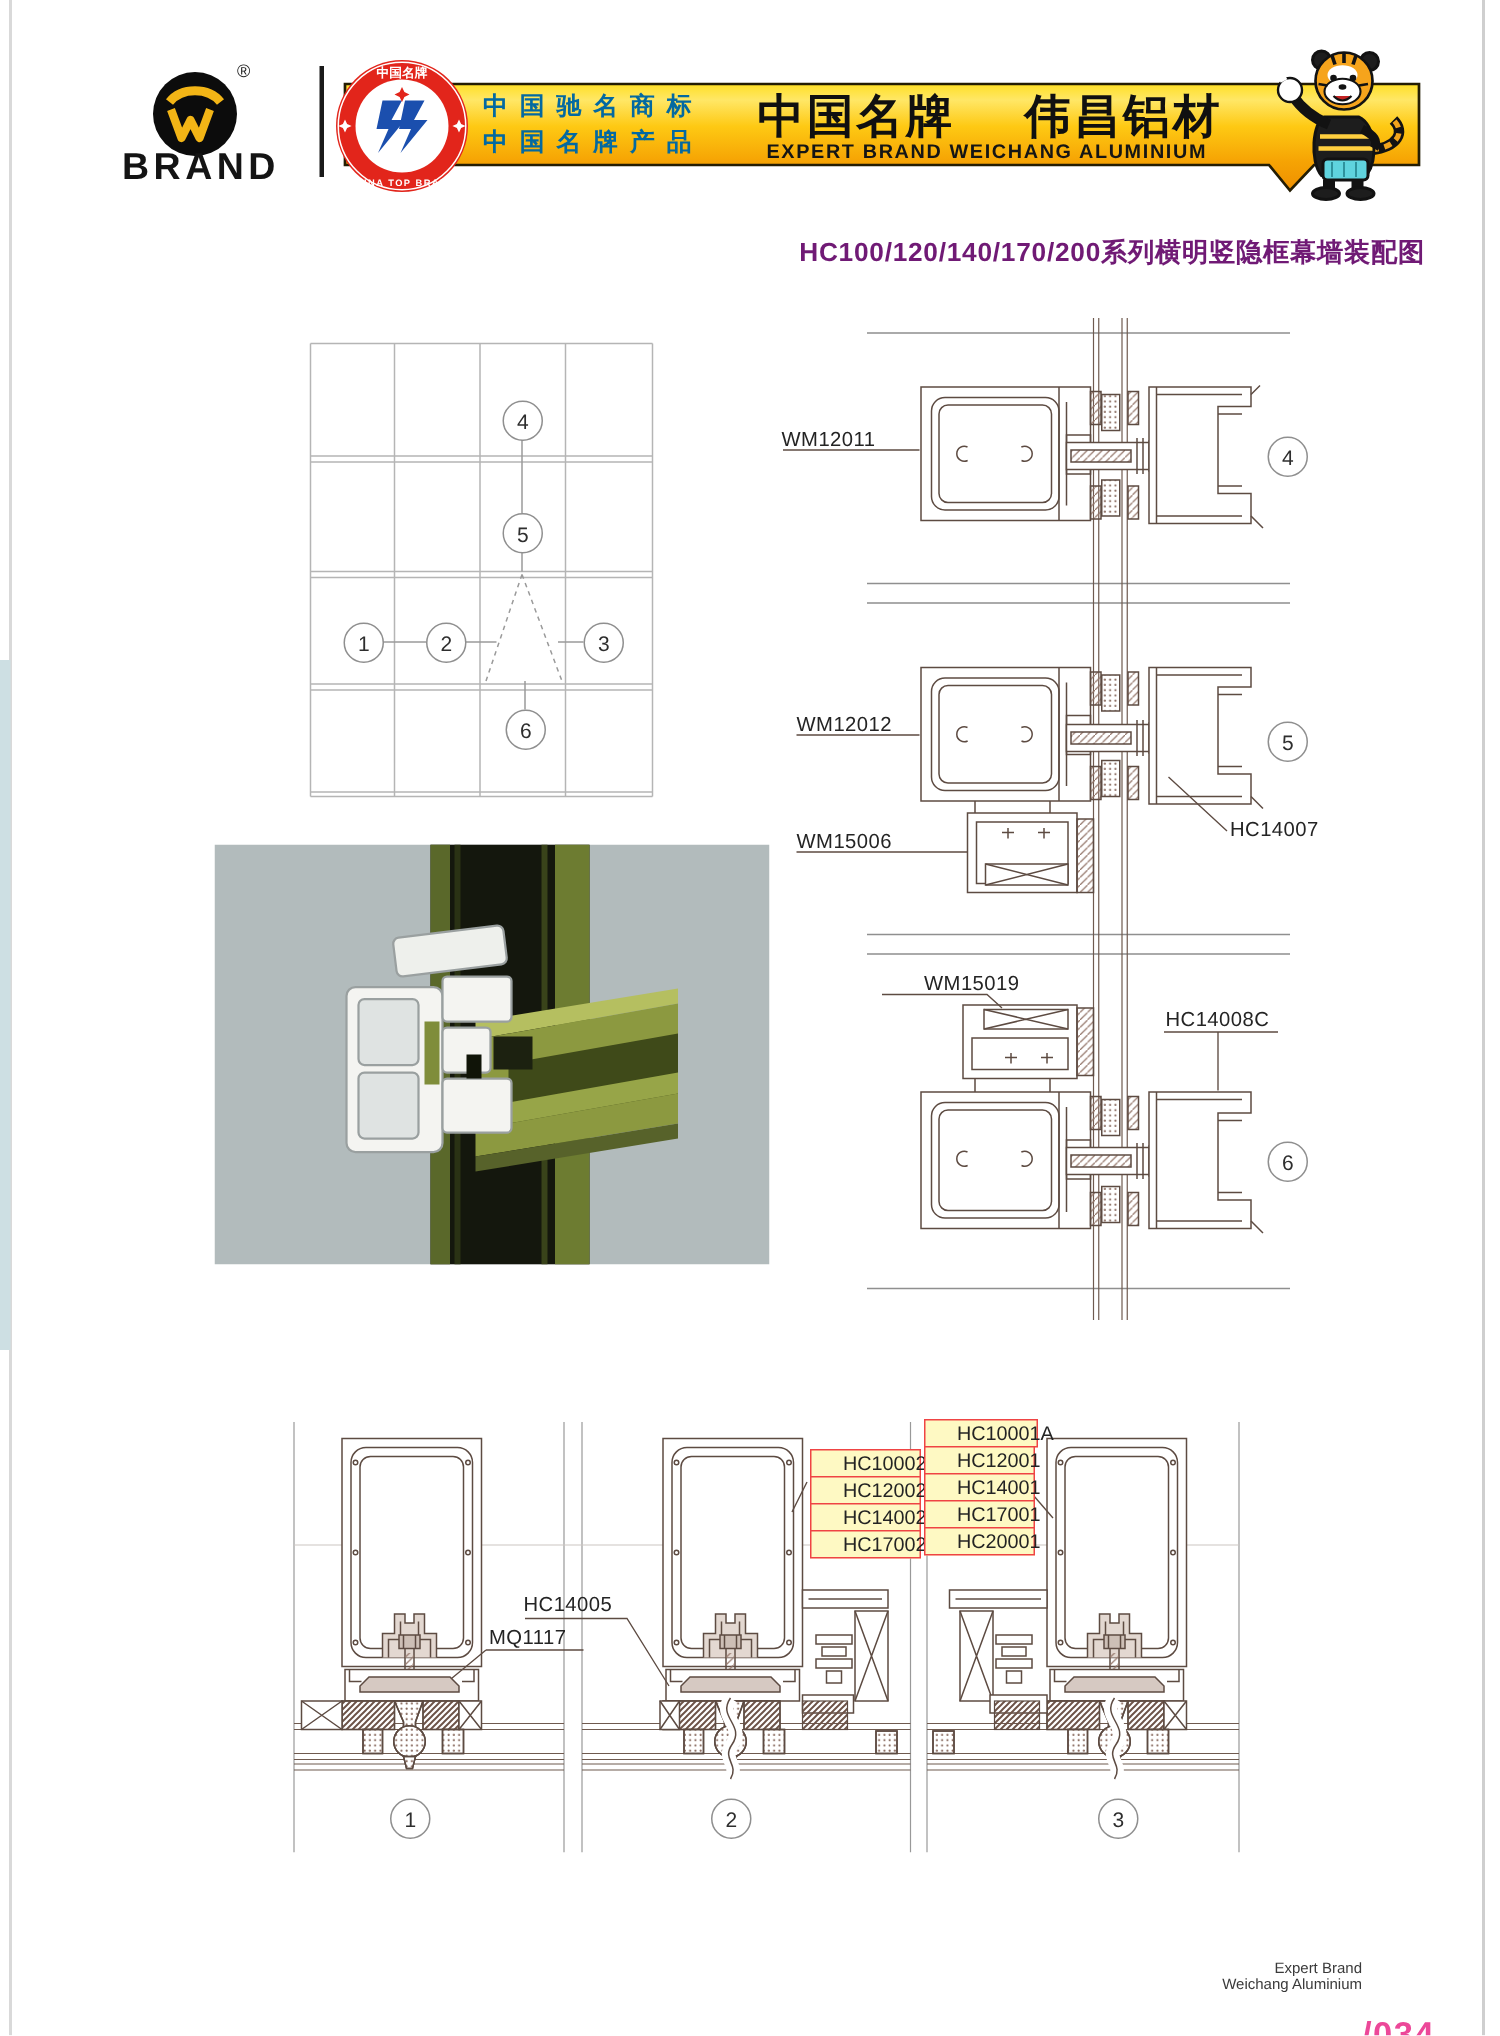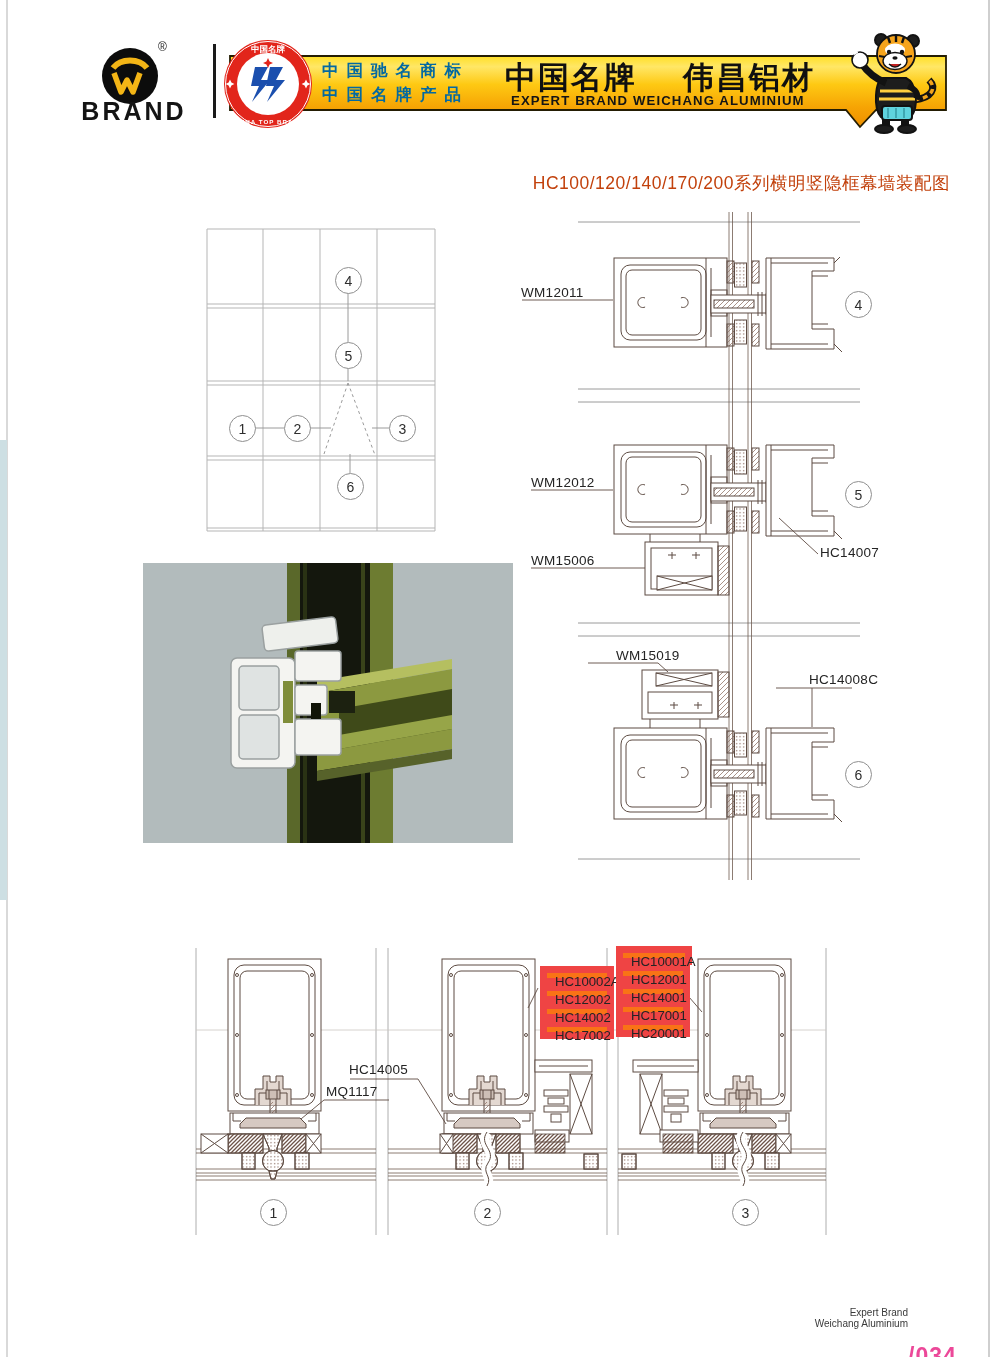--- a/index.html
+++ b/index.html
@@ -5,32 +5,32 @@
   html,body{margin:0;padding:0;background:#fff;}
   .sheet{position:relative;width:1000px;height:1357px;background:#ffffff;overflow:hidden;
          font-family:"Liberation Sans","DejaVu Sans",sans-serif;}
   .abs{position:absolute;}
   svg.abs{display:block;}
   .edge{position:absolute;top:0;bottom:0;width:2px;background:#d9d9d9;}
   .lbl{position:absolute;font-size:13.5px;color:#242424;white-space:nowrap;letter-spacing:.3px;}
   .mk{position:absolute;width:25px;height:25px;border:1px solid #8f8f8f;border-radius:50%;
       background:#fff;color:#2e2e2e;font-size:14px;display:flex;align-items:center;justify-content:center;}
   .stack{position:absolute;}
-  .stack .cell{width:74px;height:19px;border:7px solid #ef4444;background:#f97316;font-size:13.2px;
-      color:#242424;line-height:17px;padding-left:8px;margin-top:-1px;box-sizing:border-box;white-space:nowrap;}
+  .stack .cell{width:74px;height:19px;border:1px solid #ef4444;background:#fef9c3;font-size:13.2px;
+      color:#242424;line-height:17px;padding-left:21px;margin-top:-1px;box-sizing:border-box;white-space:nowrap;}
   .wacang-text{position:absolute;left:58px;top:97px;width:152px;text-align:center;font-weight:bold;
       font-size:25px;letter-spacing:3px;color:#141414;}
   .reg{position:absolute;left:158px;top:40px;font-size:12px;color:#222;}
   .divider{position:absolute;left:213px;top:44px;width:3px;height:74px;background:#1a1a1a;}
   .honor{position:absolute;left:322px;font-size:16.5px;font-weight:bold;color:#0369a1;letter-spacing:8px;white-space:nowrap;}
   .bigcn{position:absolute;left:505px;top:57px;font-size:31px;font-weight:bold;color:#101010;
       letter-spacing:2px;white-space:nowrap;}
   .bigcn .gap{display:inline-block;width:46px;}
   .slogan{position:absolute;left:511px;top:93px;font-size:13.2px;font-weight:bold;color:#151515;letter-spacing:1.1px;white-space:nowrap;}
-  .title{position:absolute;right:50px;top:156px;font-size:17.5px;font-weight:normal;color:#c2410c;letter-spacing:.5px;white-space:nowrap;margin-top:15px;}
+  .title{position:absolute;right:50px;top:156px;font-size:17.5px;font-weight:bold;color:#701a75;letter-spacing:.5px;white-space:nowrap;}
   .foot-sm{position:absolute;right:92px;top:1307px;font-size:10px;color:#3a3a3a;text-align:right;line-height:11px;}
   .foot-pg{position:absolute;left:908px;top:1343px;font-size:23px;font-weight:bold;color:#ec4899;letter-spacing:1px;}
 </style>
 </head>
 <body>
 
 <div class="sheet">
 
   <div class="edge" style="left:6px;"></div>
   <div class="edge" style="left:988px;background:#cfcfcf;"></div>
@@ -277,21 +277,21 @@
   <div class="mk" style="left:845px;top:291px;">
       <span>4</span>
     </div>
   <div class="lbl" style="left:531px;top:475px;">WM12012</div>
   <div class="lbl" style="left:531px;top:553px;text-align:right;">WM15006</div>
   <div class="lbl" style="left:820px;top:545px;">HC14007</div>
   <div class="mk" style="left:845px;top:481px;">
       <span>5</span>
     </div>
   <div class="lbl" style="left:616px;top:648px;text-align:right;">WM15019</div>
-  <div class="lbl" style="left:777px;top:672px;margin-left:32px;">HC14008C</div>
+  <div class="lbl" style="left:777px;top:672px;">HC14008C</div>
   <div class="mk" style="left:845px;top:761px;">
       <span>6</span>
     </div>
 
   <svg class="abs" style="left:185px;top:940px;width:680px;height:295px;" viewBox="185 940 680 295">
     <defs>
       <pattern id="ht2" patternUnits="userSpaceOnUse" width="5" height="5">
         <path d="M0,5 L5,0" stroke="#94766a" stroke-width="0.8"></path>
       </pattern>
       <pattern id="dt2" patternUnits="userSpaceOnUse" width="3.5" height="3.5">

